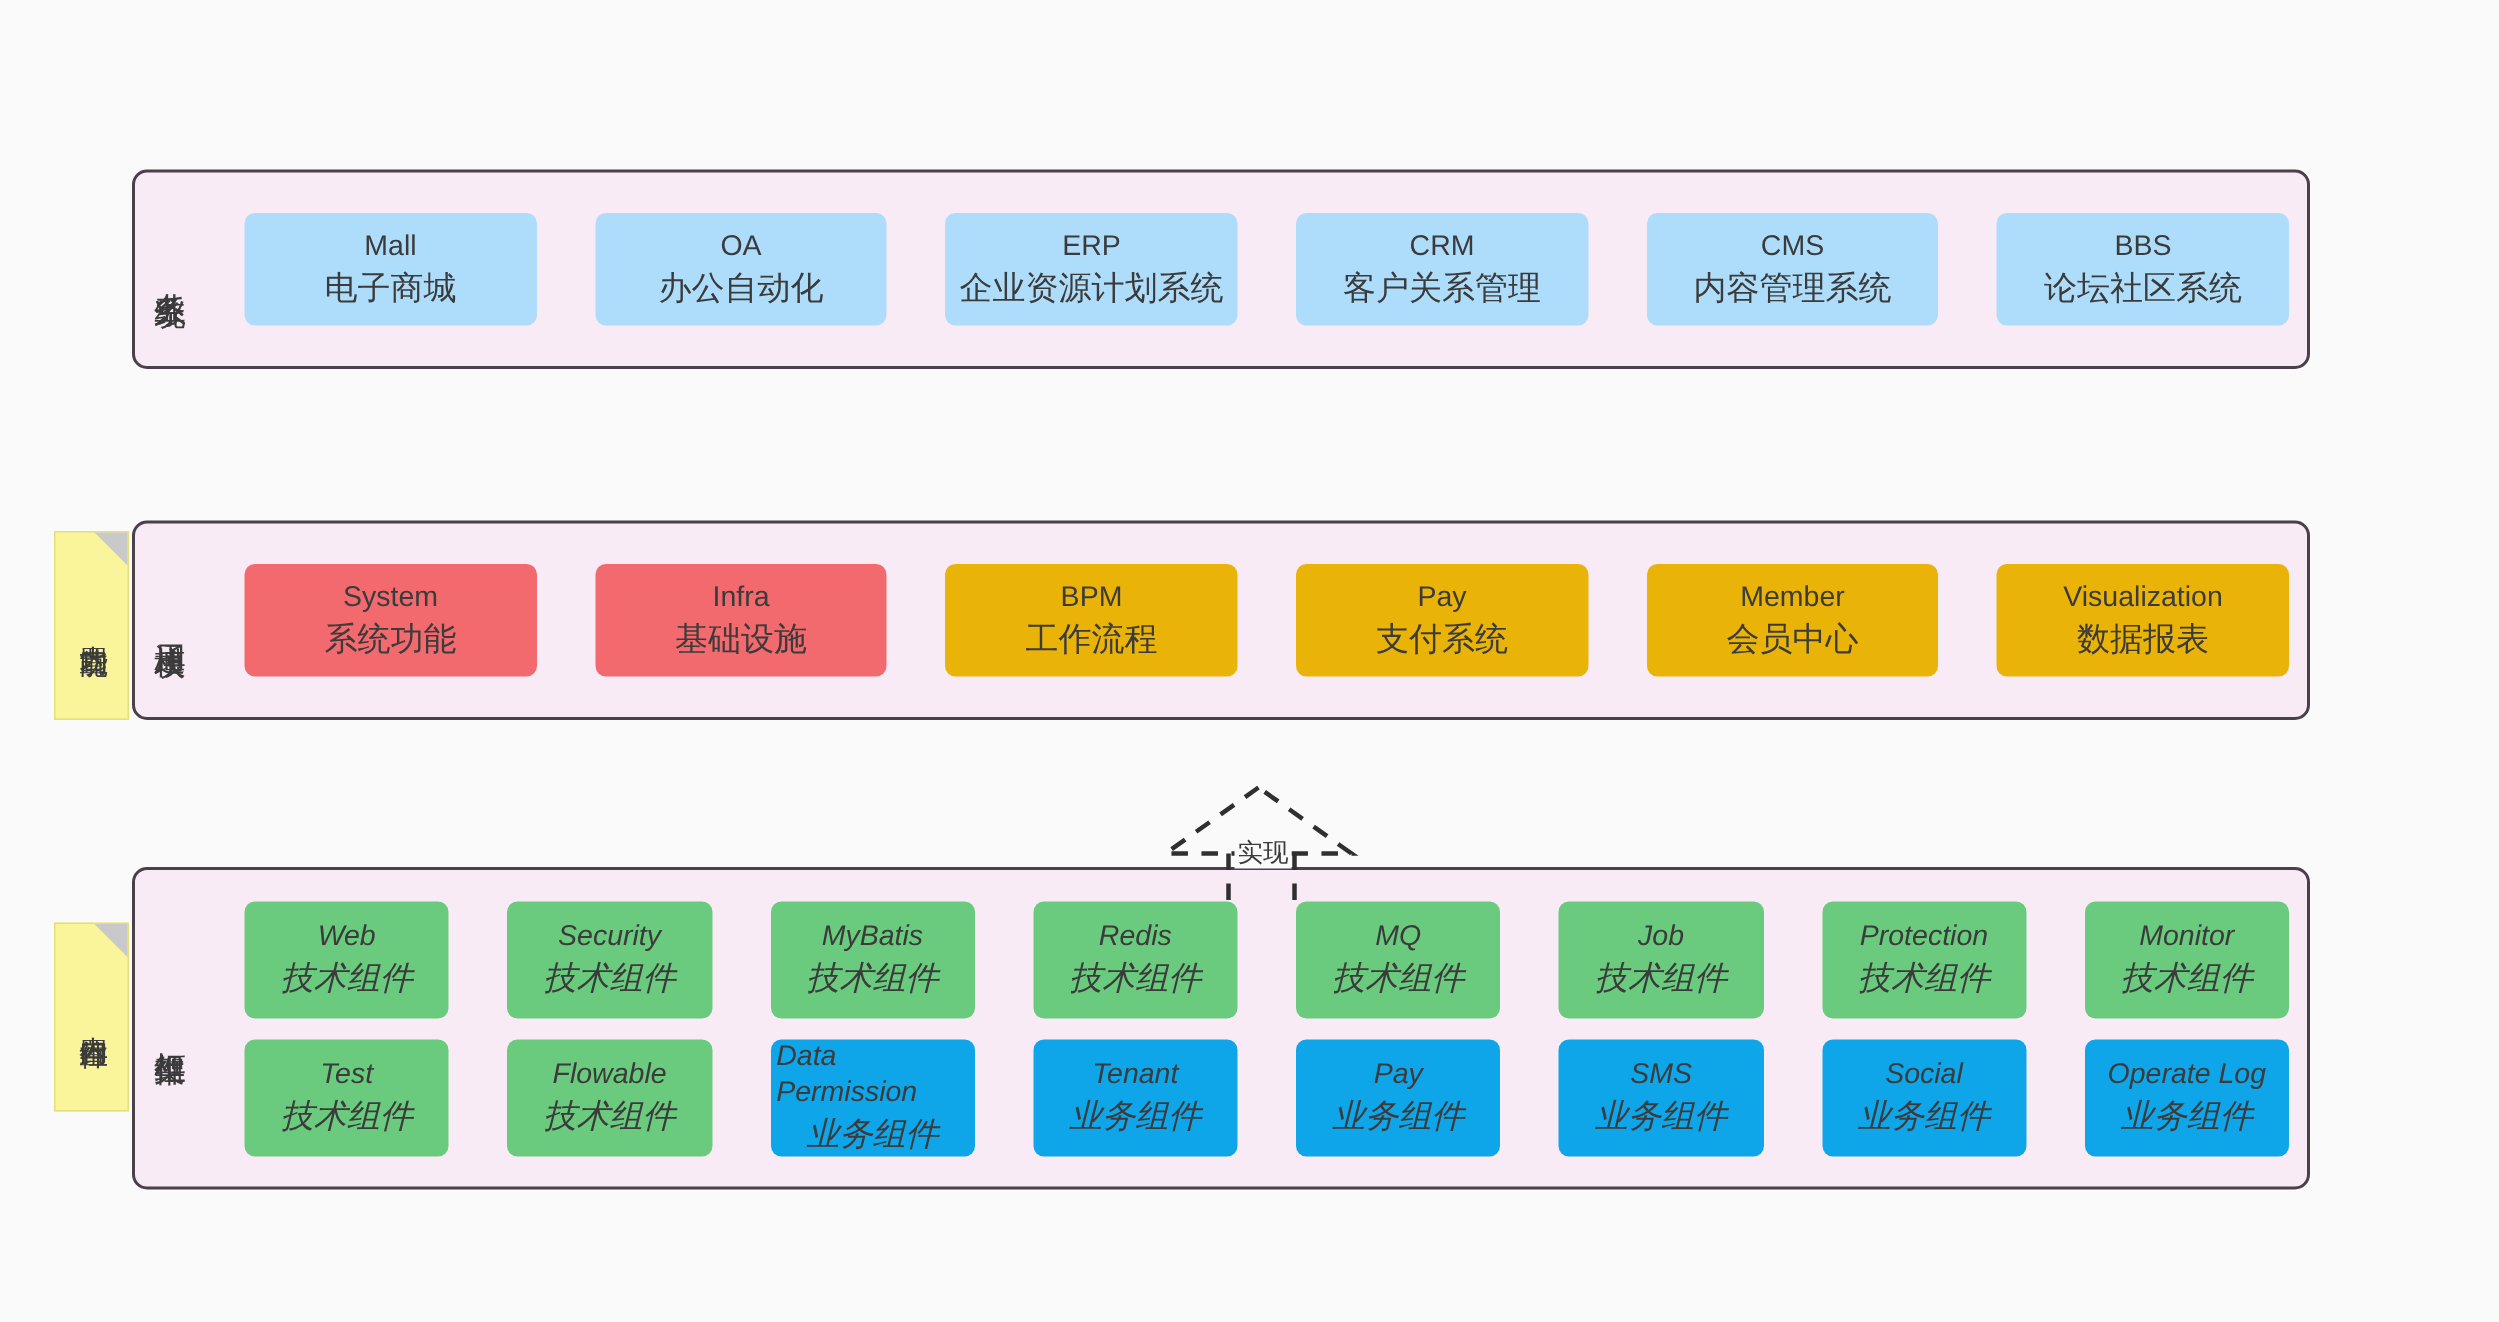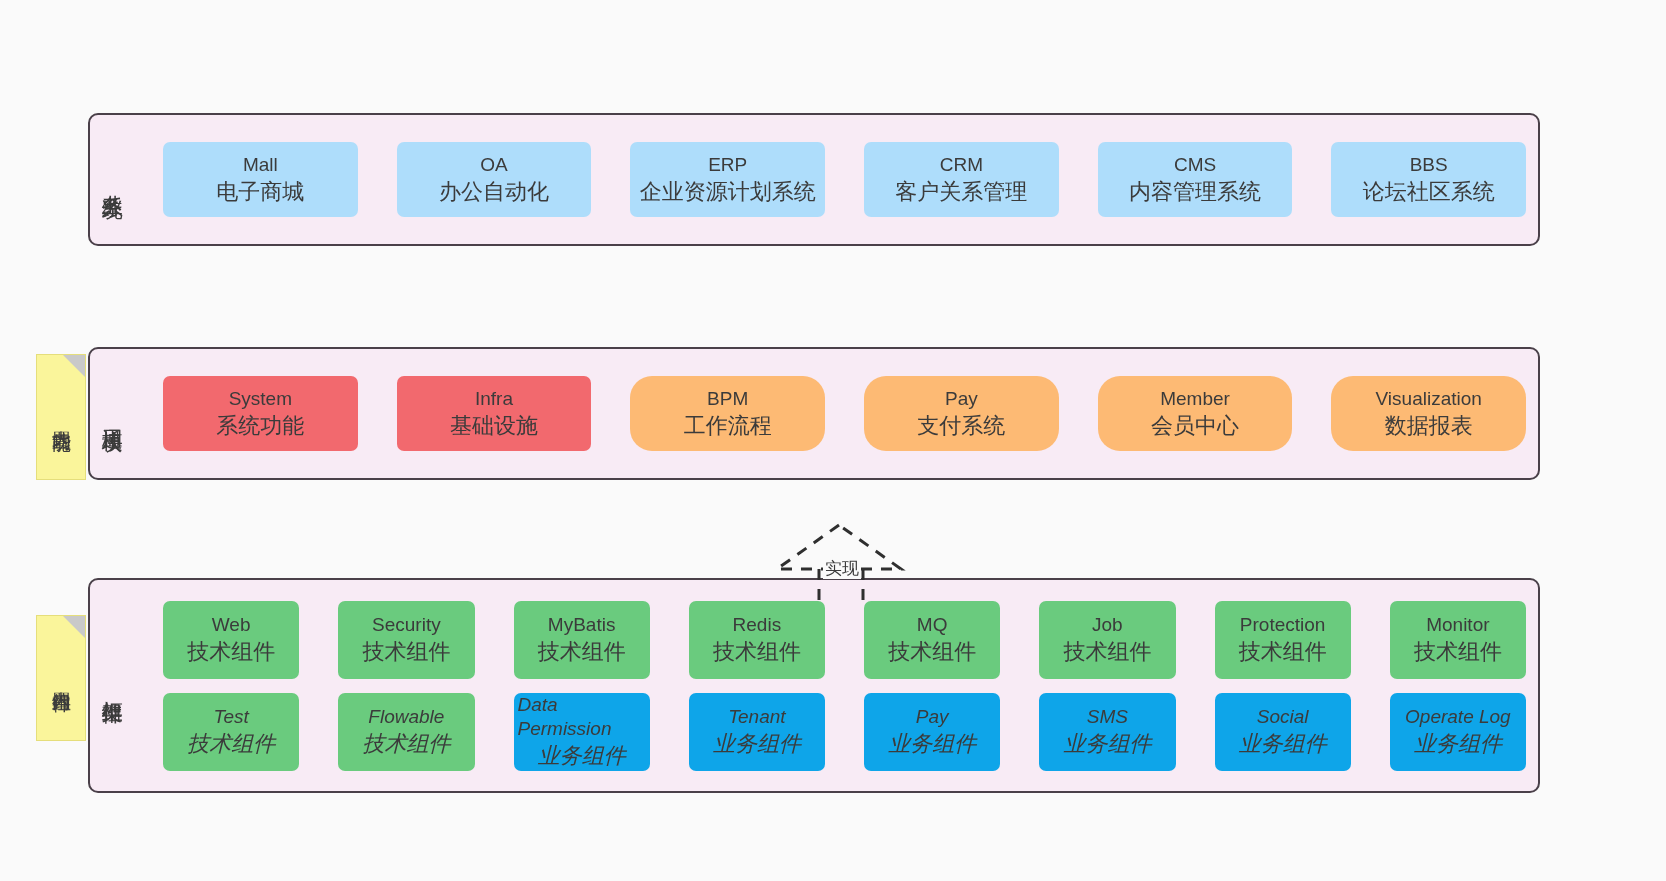--- a/index.html
+++ b/index.html
@@ -64,21 +64,21 @@
     text-align:left;
     line-height:1.30;
     padding:6px 4px;
     margin-left:25px;
   }
   .card .t1{font-size:19px;}
   .card .t2{font-size:22px;}
 
   .c-blue   {background:#AEDDFB;}
   .c-red    {background:#F2696E;}
-  .c-pink   {background:#fdba74;border-radius:22px;}
+  .c-pink   {background:#eab308;}
   .c-green  {background:#6ACB7E;}
   .c-lgreen {background:#0ea5e9;}
 
   
   .sticky{
     position:absolute;
     box-sizing:border-box;
     background:#FAF59B;
     border:1px solid #E5DE7B;
     display:flex;
@@ -199,57 +199,57 @@
   </div>
 
   <div class="sticky" style="left:36px;top:615px;width:50px;height:126px;">
     <span>内置组件</span>
   </div>
 
   <div class="section" style="left:88px;top:578px;width:1452px;height:215px;">
     <div class="sect-label">框架组件</div>
     <div class="sect-body">
 
+      <div class="row" style="height:78px;font-style:italic;">
+        <div class="card c-green">
+          <span class="t1">Web</span>
+          <span class="t2">技术组件</span>
+        </div>
+        <div class="card c-green">
+          <span class="t1">Security</span>
+          <span class="t2">技术组件</span>
+        </div>
+        <div class="card c-green">
+          <span class="t1">MyBatis</span>
+          <span class="t2">技术组件</span>
+        </div>
+        <div class="card c-green">
+          <span class="t1">Redis</span>
+          <span class="t2">技术组件</span>
+        </div>
+        <div class="card c-green">
+          <span class="t1">MQ</span>
+          <span class="t2">技术组件</span>
+        </div>
+        <div class="card c-green">
+          <span class="t1">Job</span>
+          <span class="t2">技术组件</span>
+        </div>
+        <div class="card c-green">
+          <span class="t1">Protection</span>
+          <span class="t2">技术组件</span>
+        </div>
+        <div class="card c-green">
+          <span class="t1">Monitor</span>
+          <span class="t2">技术组件</span>
+        </div>
+      </div>
+
       <div class="row" style="height:78px;">
         <div class="card c-green">
-          <span class="t1">Web</span>
-          <span class="t2">技术组件</span>
-        </div>
-        <div class="card c-green">
-          <span class="t1">Security</span>
-          <span class="t2">技术组件</span>
-        </div>
-        <div class="card c-green">
-          <span class="t1">MyBatis</span>
-          <span class="t2">技术组件</span>
-        </div>
-        <div class="card c-green">
-          <span class="t1">Redis</span>
-          <span class="t2">技术组件</span>
-        </div>
-        <div class="card c-green">
-          <span class="t1">MQ</span>
-          <span class="t2">技术组件</span>
-        </div>
-        <div class="card c-green">
-          <span class="t1">Job</span>
-          <span class="t2">技术组件</span>
-        </div>
-        <div class="card c-green">
-          <span class="t1">Protection</span>
-          <span class="t2">技术组件</span>
-        </div>
-        <div class="card c-green">
-          <span class="t1">Monitor</span>
-          <span class="t2">技术组件</span>
-        </div>
-      </div>
-
-      <div class="row" style="height:78px;">
-        <div class="card c-green">
           <span class="t1">Test</span>
           <span class="t2">技术组件</span>
         </div>
         <div class="card c-green">
           <span class="t1">Flowable</span>
           <span class="t2">技术组件</span>
         </div>
         <div class="card c-lgreen">
           <span class="t1">Data Permission</span>
           <span class="t2">业务组件</span>

